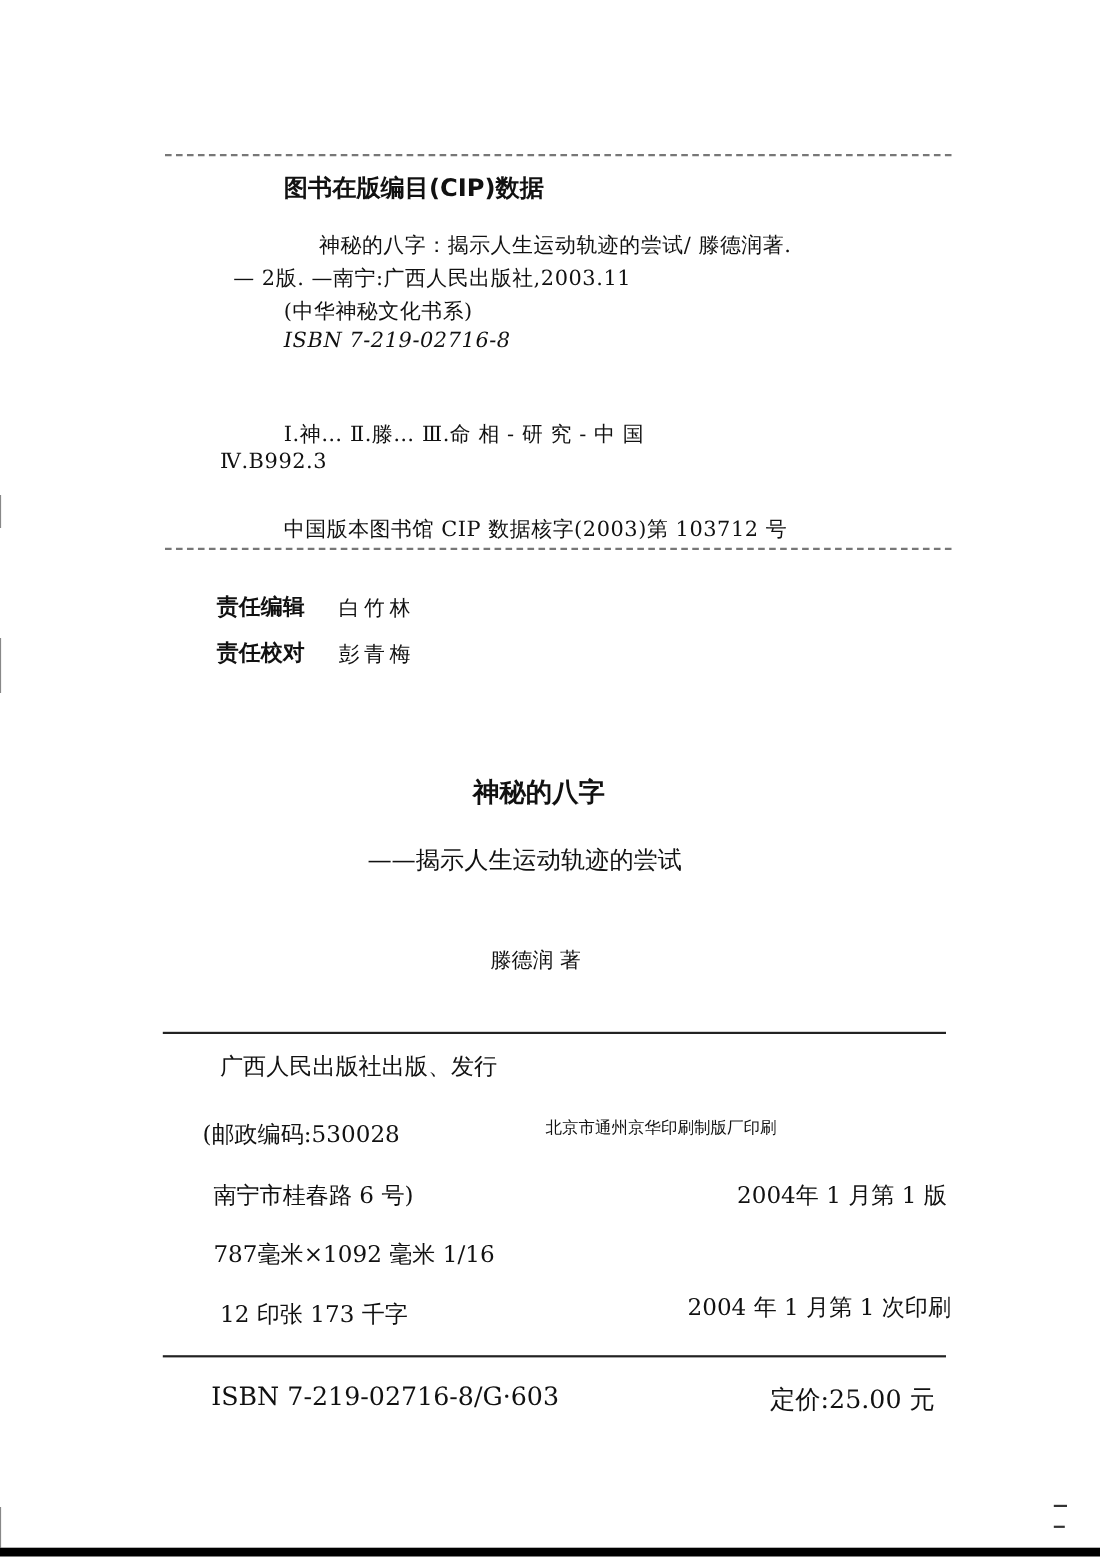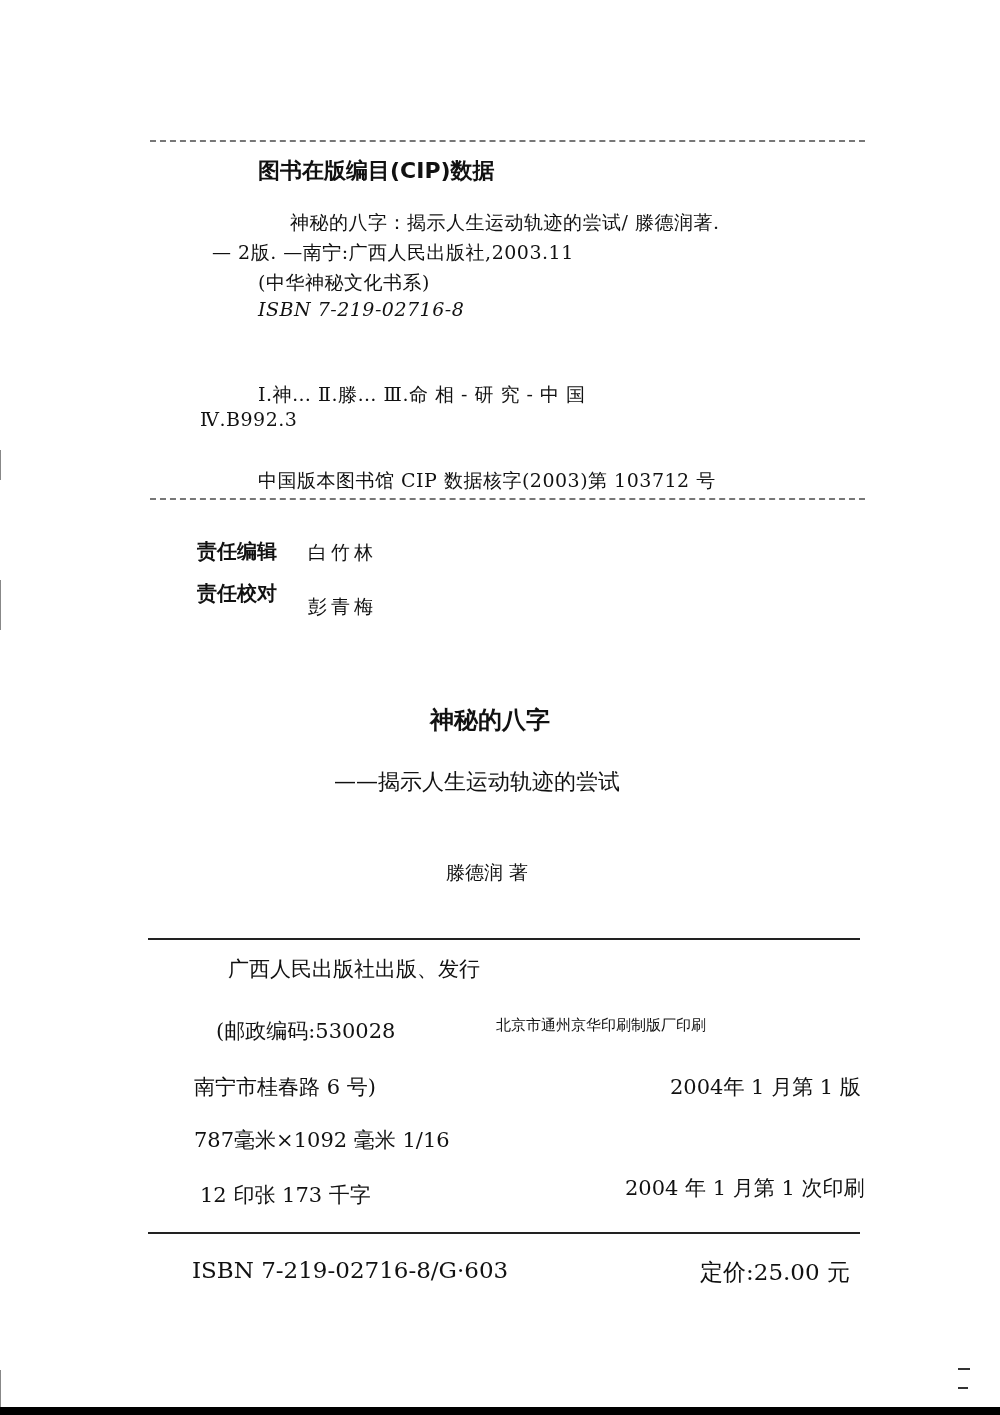--- a/index.html
+++ b/index.html
@@ -38,29 +38,29 @@
 <div class="abs cip-line" style="left:258px; top:270px;">(中华神秘文化书系)</div>
 <div class="abs cip-line" style="left:258px; top:298px;font-style:italic;">ISBN  7-219-02716-8</div>
 <div class="abs cip-line" style="left:258px; top:382px;">Ⅰ.神…   Ⅱ.滕…   Ⅲ.命 相 - 研 究 - 中 国</div>
 <div class="abs cip-line" style="left:200px; top:408px;">Ⅳ.B992.3</div>
 <div class="abs cip-line" style="left:258px; top:468px;">中国版本图书馆 CIP 数据核字(2003)第 103712 号</div>
 <div class="dash" style="left:150px; width:715px; top:498px;"></div>
 
 <div class="abs bold-label" style="left:197px; top:538px;">责任编辑</div>
 <div class="abs name" style="left:308px; top:540px;">白竹林</div>
 <div class="abs bold-label" style="left:197px; top:580px;">责任校对</div>
-<div class="abs name" style="left:308px; top:582px;margin-top:12px;">彭青梅</div>
+<div class="abs name" style="left:308px; top:582px;">彭青梅</div>
 
 <div class="abs book-title" style="left:430px; top:704px;">神秘的八字</div>
 <div class="abs subtitle" style="left:334px; top:767px;">——揭示人生运动轨迹的尝试</div>
 <div class="abs author" style="left:446px; top:832px;">滕德润   著</div>
 
 <div class="solid" style="left:148px; width:712px; top:938px;"></div>
-<div class="abs pub" style="left:200px; top:955px;margin-left:28px;">广西人民出版社出版、发行</div>
-<div class="abs pub" style="left:216px; top:1017px;">(邮政编码:530028</div>
+<div class="abs pub" style="left:200px; top:955px;">广西人民出版社出版、发行</div>
+<div class="abs pub" style="left:184px; top:1017px;">(邮政编码:530028</div>
 <div class="abs pub-big" style="left:496px; top:1016px;">北京市通州京华印刷制版厂印刷</div>
 <div class="abs pub" style="left:194px; top:1073px;">南宁市桂春路 6 号)</div>
 <div class="abs pub" style="left:670px; top:1073px;">2004年 1 月第 1 版</div>
 <div class="abs pub" style="left:194px; top:1126px;">787毫米×1092 毫米 1/16</div>
 <div class="abs pub" style="left:625px; top:1126px;margin-top:48px;">2004 年 1 月第 1 次印刷</div>
 <div class="abs pub" style="left:200px; top:1181px;">12 印张 173 千字</div>
 <div class="solid" style="left:148px; width:712px; top:1232px;"></div>
 
 <div class="abs isbn-foot" style="left:192px; top:1257px;">ISBN 7-219-02716-8/G·603</div>
 <div class="abs isbn-foot" style="left:700px; top:1257px;">定价:25.00 元</div>

